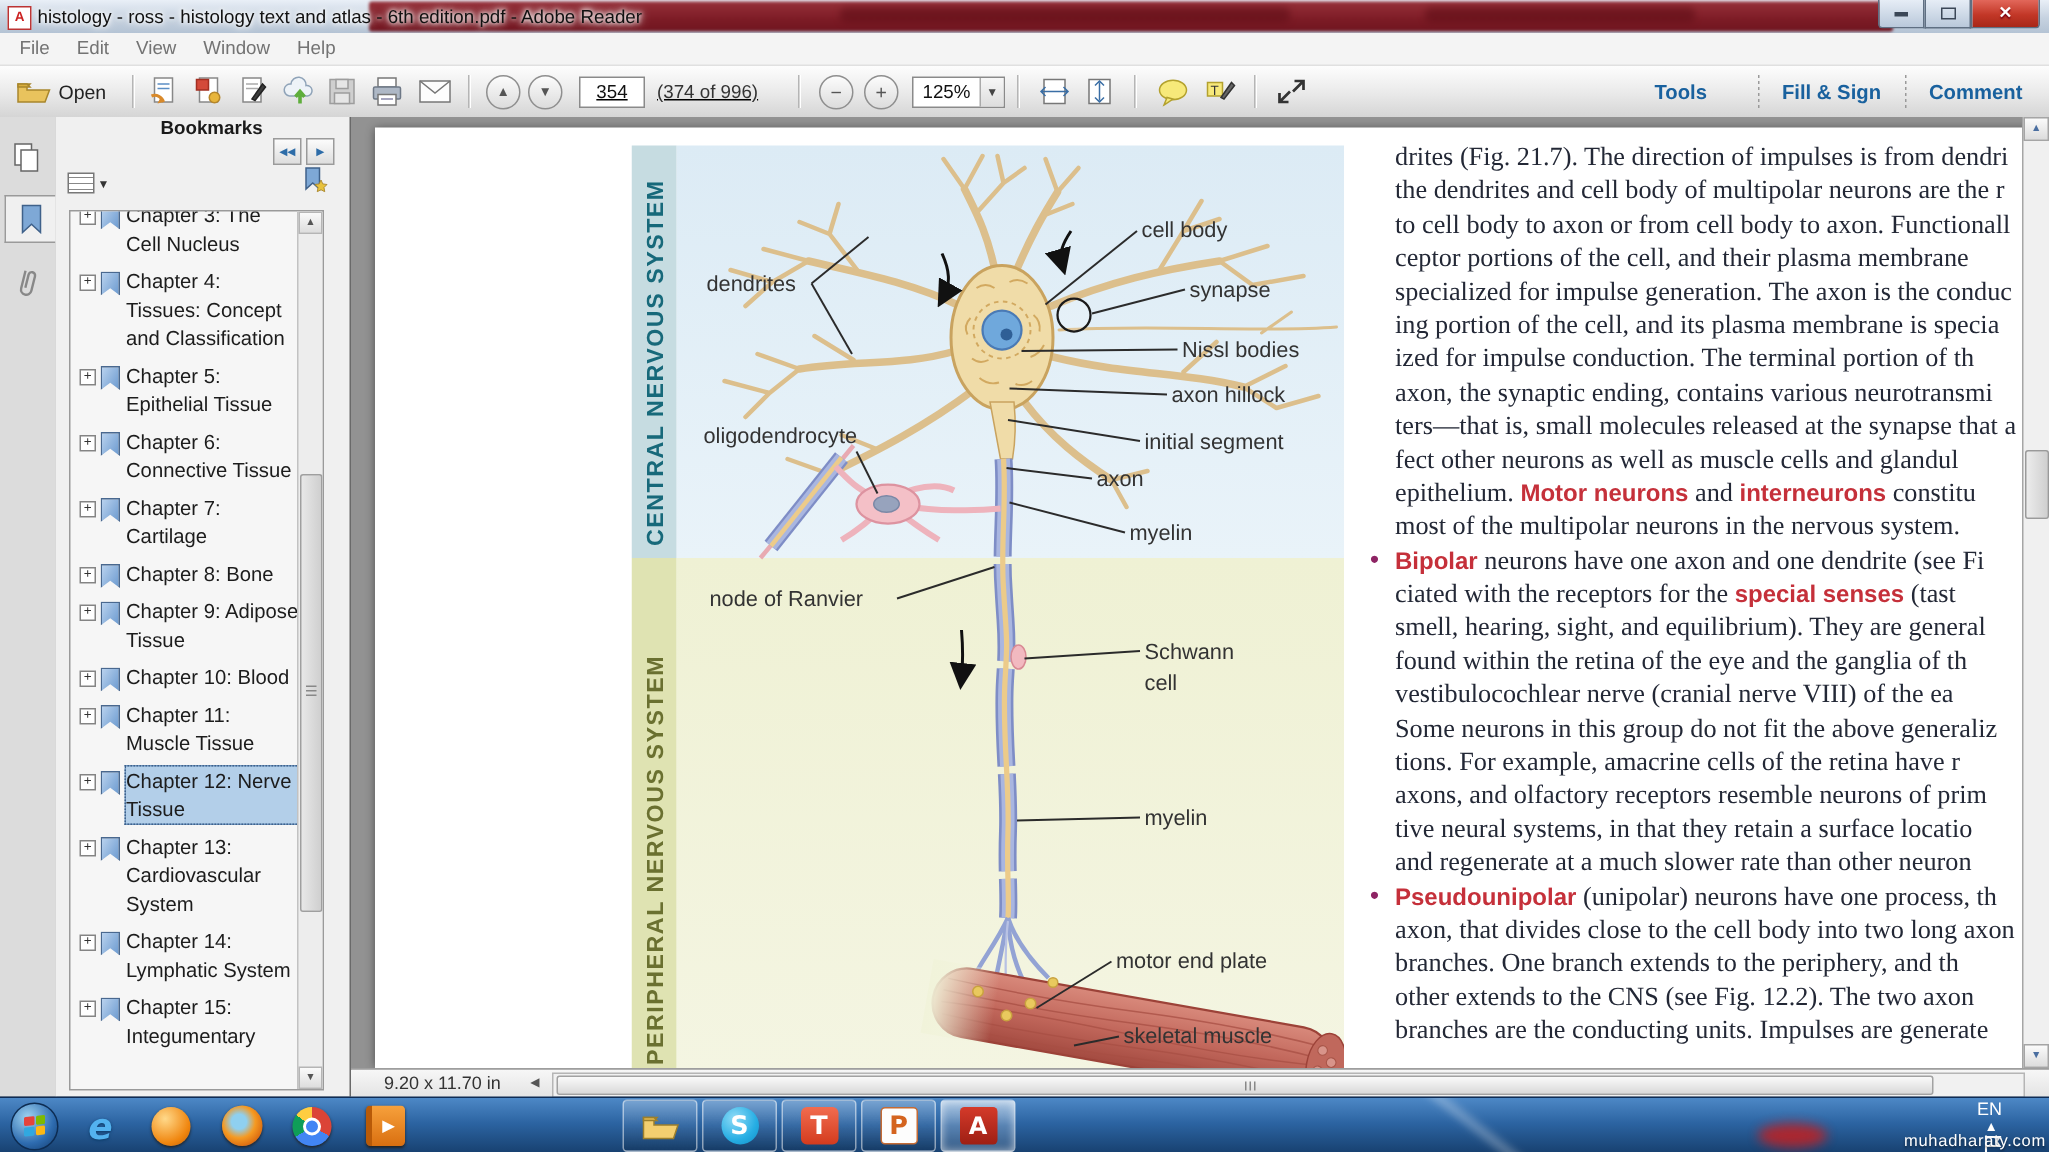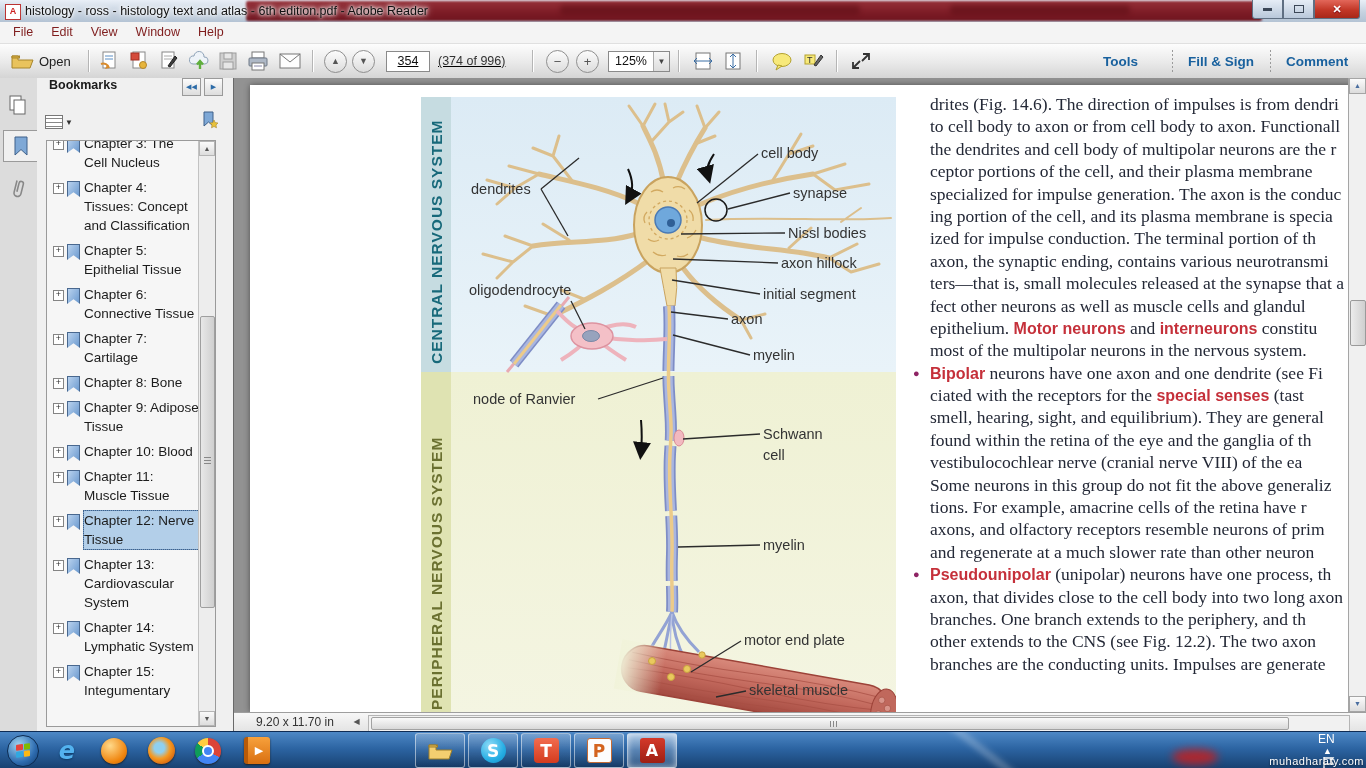--- a/index.html
+++ b/index.html
@@ -19,21 +19,21 @@
   .winbtn{width:29px;height:18px;border:1px solid #5f6f82;border-top:none;display:flex;align-items:center;justify-content:center;
     background:linear-gradient(#e6edf6,#b9c8da);}
   .winbtn.min{border-radius:0 0 0 3px;}
   .winbtn.close{width:44px;background:linear-gradient(#e2675a,#c23727 55%,#a82718);border-radius:0 0 3px 0;}
   .glyph-min{width:9px;height:3px;background:#3b4757;}
   .glyph-restore{width:8px;height:6px;border:1.5px solid #3b4757;background:transparent;}
   .glyph-close{color:#fff;font-size:11px;font-weight:bold;line-height:1;text-shadow:0 1px 1px #701;}
   
   .menubar{position:absolute;left:0;top:22px;width:1366px;height:22px;background:#f4f4f4;
     border-bottom:1px solid #e0e0e0;display:flex;align-items:center;padding-left:4px;box-sizing:border-box;}
-  .menu-item{padding:0 9px;font-size:12.5px;color:#7f1d1d;line-height:21px;}
+  .menu-item{padding:0 9px;font-size:12.5px;color:#737373;line-height:21px;}
   
   .toolbar{position:absolute;left:0;top:44px;width:1366px;height:34px;
     background:linear-gradient(#fdfdfd,#e9e9e9 55%,#d5d5d5);border-bottom:1px solid #8f8f8f;}
   .tb{position:absolute;top:4px;height:26px;display:flex;align-items:center;}
   .tb-sep{position:absolute;top:6px;width:1px;height:22px;background:#b5b5b5;box-shadow:1px 0 0 #fff;}
   .open-label{font-size:13px;color:#222;margin-left:5px;}
   .navcircle{width:21px;height:21px;border-radius:50%;border:1px solid #8f8f8f;
     background:linear-gradient(#fcfcfc,#dcdcdc);display:flex;align-items:center;justify-content:center;
     color:#555;font-size:9px;}
   .pagebox{width:42px;height:19px;border:1px solid #8a8a8a;background:#fff;font-size:12.5px;color:#111;
@@ -45,21 +45,21 @@
     font-size:8px;color:#444;display:flex;align-items:center;justify-content:center;}
   .tb-right-label{font-size:13.5px;font-weight:bold;color:#19619e;}
   .dotted-sep{position:absolute;top:6px;width:1px;height:22px;
     background:repeating-linear-gradient(#9a9a9a 0 2px,transparent 2px 4px);}
   .ticon{display:block;}
   
   .nav-strip{position:absolute;left:0;top:78px;width:37px;height:653px;background:#dcdcdc;border-right:1px solid #a8a8a8;}
   .strip-btn{position:absolute;left:3px;width:30px;height:30px;display:flex;align-items:center;justify-content:center;}
   .strip-btn.active{background:#f0f0f0;border:1px solid #9a9a9a;border-right:none;width:33px;}
   .bm-panel{position:absolute;left:37px;top:78px;width:196px;height:653px;background:#f0f0f0;border-right:2px solid #696969;}
-  .bm-header{position:absolute;left:0;top:0;width:100%;height:28px;display:flex;align-items:flex-start;}
+  .bm-header{position:absolute;left:0;top:0;width:100%;height:28px;display:flex;align-items:center;flex-direction:column;}
   .bm-title{font-size:12.5px;font-weight:bold;color:#1a1a1a;margin-left:12px;}
   .hdr-btn{width:17px;height:16px;border:1px solid #9a9a9a;background:linear-gradient(#fcfcfc,#ddd);
     color:#2d6ca8;font-size:7px;display:flex;align-items:center;justify-content:center;margin-left:3px;}
   .bm-tools{position:absolute;left:0;top:32px;width:100%;height:24px;display:flex;align-items:center;}
   .opt-icon{width:16px;height:12px;border:1px solid #777;margin-left:8px;background:
     repeating-linear-gradient(#fff 0 2px,#888 2px 3px,#fff 3px 4px);}
   .opt-arrow{font-size:8px;color:#333;margin-left:2px;}
   .bm-new{margin-left:auto;margin-right:14px;position:relative;}
   .bm-list{position:absolute;left:9px;top:62px;width:168px;height:585px;background:#f6f6f6;
     border:1px solid #9a9a9a;overflow:hidden;}
@@ -588,40 +588,41 @@
           <text x="342" y="347">Schwann</text>
           <text x="342" y="368">cell</text>
           <text x="342" y="458">myelin</text>
           <text x="323" y="553">motor end plate</text>
           <text x="328" y="603">skeletal muscle</text>
         </g>
       </svg>
 
       <div class="text-col">
         <div id="text-lines">
-            <div class="tline"><span>drites (Fig. 14.6). The direction of impulses is from dendri</span></div>
+            <div class="tline"><span>drites (Fig. 21.7). The direction of impulses is from dendri</span></div>
+            <div class="tline"><span>the dendrites and cell body of multipolar neurons are the r</span></div>
             <div class="tline"><span>to cell body to axon or from cell body to axon. Functionall</span></div>
-            <div class="tline"><span>the dendrites and cell body of multipolar neurons are the r</span></div>
             <div class="tline"><span>ceptor portions of the cell, and their plasma membrane</span></div>
             <div class="tline"><span>specialized for impulse generation. The axon is the conduc</span></div>
             <div class="tline"><span>ing portion of the cell, and its plasma membrane is specia</span></div>
             <div class="tline"><span>ized for impulse conduction. The terminal portion of th</span></div>
             <div class="tline"><span>axon, the synaptic ending, contains various neurotransmi</span></div>
             <div class="tline"><span>ters—that is, small molecules released at the synapse that a</span></div>
             <div class="tline"><span>fect other neurons as well as muscle cells and glandul</span></div>
             <div class="tline"><span>epithelium. </span><span class="hl-red">Motor neurons</span><span> and </span><span class="hl-red">interneurons</span><span> constitu</span></div>
             <div class="tline"><span>most of the multipolar neurons in the nervous system.</span></div>
             <div class="tline"><span class="bullet">●</span><span class="hl-red">Bipolar</span><span> neurons have one axon and one dendrite (see Fi</span></div>
             <div class="tline"><span>ciated with the receptors for the </span><span class="hl-red">special senses</span><span> (tast</span></div>
             <div class="tline"><span>smell, hearing, sight, and equilibrium). They are general</span></div>
             <div class="tline"><span>found within the retina of the eye and the ganglia of th</span></div>
             <div class="tline"><span>vestibulocochlear nerve (cranial nerve VIII) of the ea</span></div>
             <div class="tline"><span>Some neurons in this group do not fit the above generaliz</span></div>
             <div class="tline"><span>tions. For example, amacrine cells of the retina have r</span></div>
             <div class="tline"><span>axons, and olfactory receptors resemble neurons of prim</span></div>
+            <div class="tline"><span>tive neural systems, in that they retain a surface locatio</span></div>
             <div class="tline"><span>and regenerate at a much slower rate than other neuron</span></div>
             <div class="tline"><span class="bullet">●</span><span class="hl-red">Pseudounipolar</span><span> (unipolar) neurons have one process, th</span></div>
             <div class="tline"><span>axon, that divides close to the cell body into two long axon</span></div>
             <div class="tline"><span>branches. One branch extends to the periphery, and th</span></div>
             <div class="tline"><span>other extends to the CNS (see Fig. 12.2). The two axon</span></div>
             <div class="tline"><span>branches are the conducting units. Impulses are generate</span></div>
           </div>
       </div>
     </div>
   </div>

